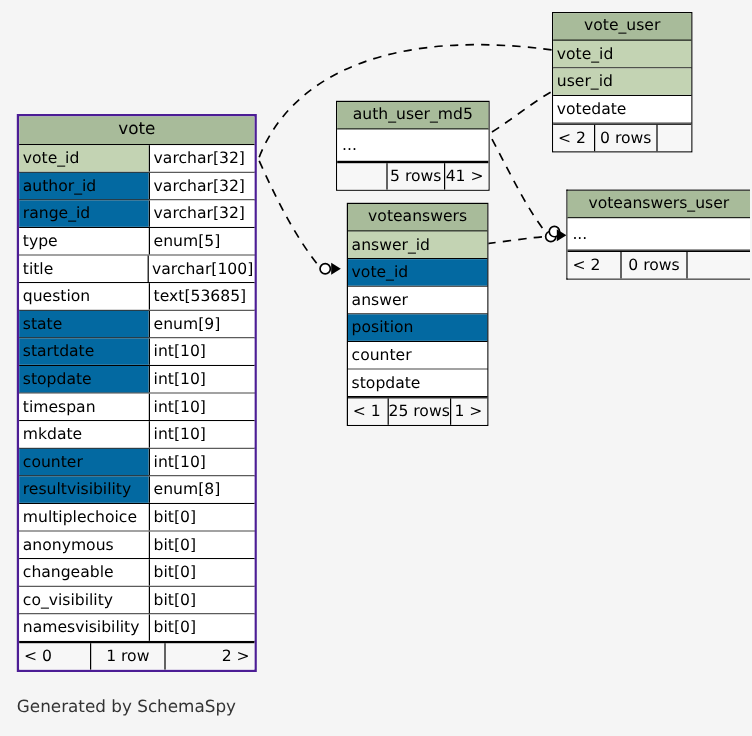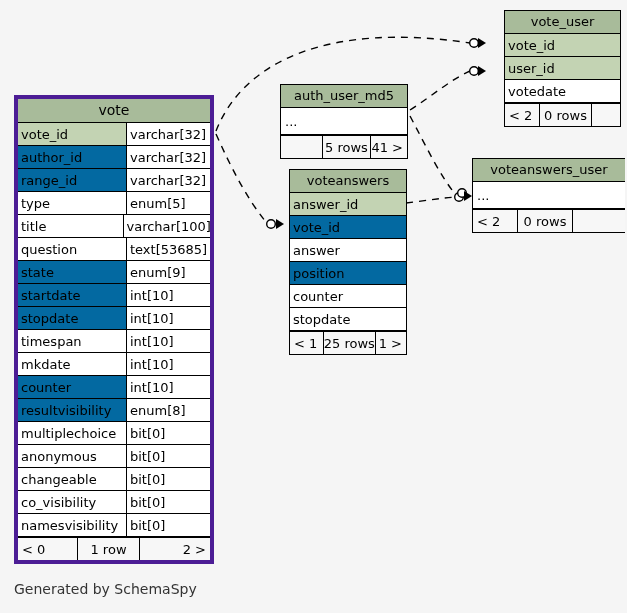--- a/index.html
+++ b/index.html
@@ -31,21 +31,21 @@
   
   .table-box {
     position: absolute;
     box-sizing: border-box;
     background: #ffffff;
     border: 1px solid #000000;
     font-size: 13px;
     color: #000000;
   }
   .table-box.thick {
-    border: 4px solid #4c1d95;
+    border: 2px solid #4c1d95;
   }
   .tbl-title {
     background: #a8bb9a;
     text-align: center;
     border-bottom: 1px solid #000;
     box-sizing: border-box;
     line-height: 1;
     padding: 4px 3px 5px 3px;
     white-space: nowrap;
     overflow: hidden;
@@ -118,21 +118,21 @@
   .f-prev { justify-content: flex-start; border-right: 1px solid #000; }
   .f-rows { justify-content: center;     border-right: 1px solid #000; }
   .f-next { justify-content: flex-end;   flex: 1 1 auto; }
 
   
   #tbl-vote            { left: 14px;  top: 95px;  width: 200px; }
   #tbl-vote .tbl-title { font-size: 14px; }
   #tbl-vote .cell-name { width: 108px; }
 
   #tbl-auth            { left: 280px; top: 84px;  width: 128px; }
-  #tbl-vote-user       { left: 504px; top: 10px;  width: 117px; }
+  #tbl-vote-user       { left: 460px; top: 10px;  width: 117px; }
   #tbl-voteanswers     { left: 289px; top: 169px; width: 118px; }
   #tbl-va-user         { left: 472px; top: 158px; width: 153px; border-right: none; }
 
   .caption {
     position: absolute;
     left: 14px;
     top: 581px;
     font-size: 14px;
     color: #333333;
     white-space: nowrap;

